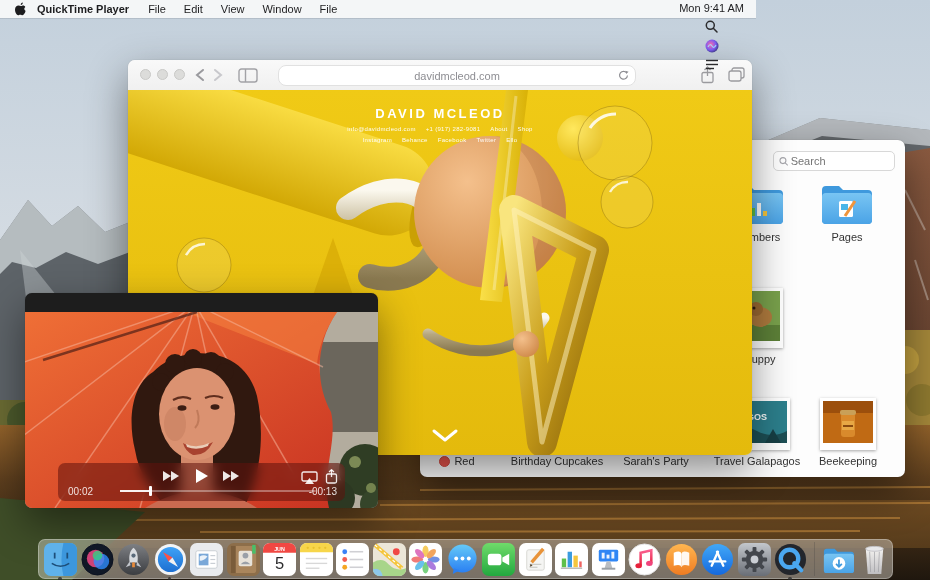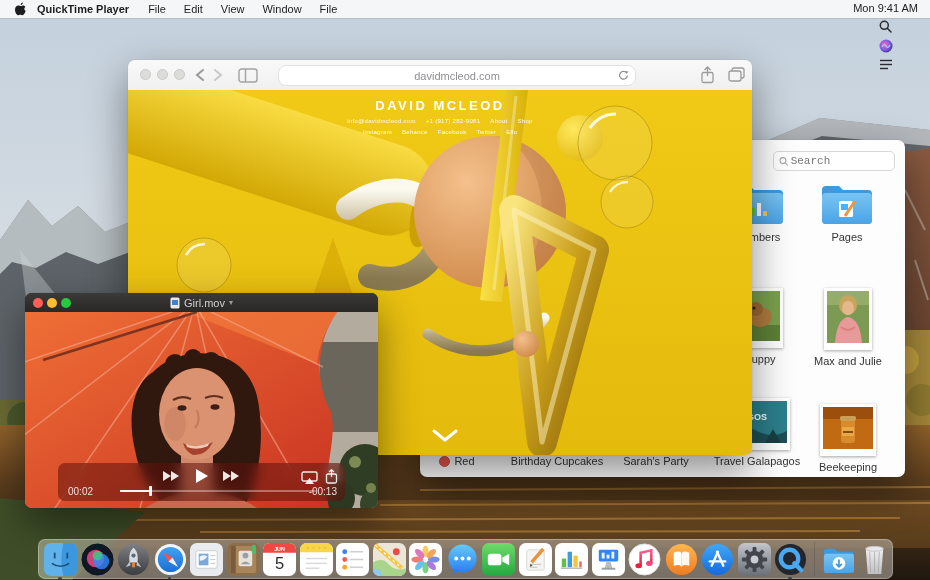--- a/index.html
+++ b/index.html
@@ -1,50 +1,50 @@
 <!DOCTYPE html>
 <html><head>
 <meta charset="utf-8">
 <style>
   html,body{margin:0;padding:0;background:#222;}
   .screen{position:relative;width:930px;height:580px;overflow:hidden;
     font-family:"Liberation Sans",sans-serif;-webkit-font-smoothing:antialiased;}
   .abs{position:absolute;}
   
-  .menubar{position:absolute;left:0;top:0;width:930px;height:18px;z-index:60;
+  .menubar{position:absolute;left:0;top:0;width:756px;height:18px;z-index:60;
     background:rgba(250,250,250,.88);display:flex;align-items:center;
     font-size:11px;color:#1d1d1f;box-shadow:0 .5px 0 rgba(0,0,0,.18);}
   .menubar .mitem{padding:0 9px;white-space:nowrap;}
   .menubar .appname{font-weight:bold;padding:0 10px 0 6px;}
   .mb-right{margin-left:auto;display:flex;align-items:center;gap:6px;padding-right:8px;flex-direction:column;}
   .mb-right svg{display:block;}
   .clock{font-size:11px;padding:0 4px;}
   
   .window{position:absolute;border-radius:7px;box-shadow:0 16px 40px rgba(0,0,0,.45),0 0 1px rgba(0,0,0,.3);}
   
   .finder{left:420px;top:140px;width:485px;height:337px;background:#fdfdfd;z-index:10;overflow:hidden;}
   .fsearch{position:absolute;left:353px;top:11px;width:122px;height:20px;border:1px solid #d8d8d8;
     border-radius:5px;background:#fff;display:flex;align-items:center;padding:0 5px;box-sizing:border-box;}
   .fsearch input{border:none;outline:none;width:100%;font-size:11px;color:#666;background:transparent;
-    font-family:Liberation Mono, monospace;}
+    font-family:Liberation Sans, sans-serif;}
   .fitem{position:absolute;display:flex;flex-direction:column;align-items:center;}
   .flabel{font-size:11px;color:#333;margin-top:5px;white-space:nowrap;display:flex;align-items:center;gap:4px;}
   .photo{background:#fff;padding:3px;box-shadow:0 1px 3px rgba(0,0,0,.35);}
   .tagdot{width:9px;height:9px;border-radius:50%;background:#f0574e;border:.5px solid #d64840;display:inline-block;}
   
   .safari{left:128px;top:60px;width:624px;height:395px;z-index:20;background:#f6f6f6;overflow:hidden;}
   .stoolbar{position:relative;height:30px;background:linear-gradient(#f9f9f9,#f0f0f0);
     border-bottom:1px solid #d9d9d9;}
   .tl{position:absolute;top:9px;width:11px;height:11px;border-radius:50%;}
   .tl.gray{background:#dcdcda;border:.5px solid #c9c9c7;box-sizing:border-box;}
   .urlfield{position:absolute;left:150px;top:5px;width:356px;height:19px;background:#fff;
     border:1px solid #e1e1e1;border-radius:8px;display:flex;align-items:center;justify-content:center;}
   .urltext{font-size:11px;color:#8e8e93;}
   .spage{position:absolute;left:0;top:30px;width:624px;height:365px;overflow:hidden;}
-  .pghead{position:absolute;left:0;top:8px;width:624px;text-align:center;color:#fff;z-index:5;}
+  .pghead{position:absolute;left:0;top:16px;width:624px;text-align:center;color:#fff;z-index:5;}
   .pgtitle{font-size:13px;font-weight:bold;letter-spacing:2.5px;}
   .pgline{font-size:6px;margin-top:5px;opacity:.95;letter-spacing:.3px;}
   .pgline span{margin:0 4px;}
   
   .qt{left:25px;top:293px;width:353px;height:215px;z-index:30;background:#1d1d1d;border-radius:7px;overflow:hidden;}
   .qtbar{position:relative;height:19px;background:linear-gradient(#3c3a38,#2a2826);display:flex;
     align-items:center;justify-content:center;gap:4px;}
   .qtl{position:absolute;top:4.5px;width:10px;height:10px;border-radius:50%;}
   .qtitle{font-size:11px;color:#cfcfcf;}
   .qchev{font-size:8px;color:#9a9a9a;}
@@ -246,35 +246,20 @@
             <rect y="34" width="40" height="16" fill="#5d8138"></rect>
             <ellipse cx="20" cy="26" rx="12" ry="10" fill="#b07b3e"></ellipse>
             <circle cx="16" cy="18" r="7" fill="#9c6a33"></circle>
             <circle cx="14" cy="17" r="1.5" fill="#2e1d10"></circle>
           </svg>
       </div>
       <div class="flabel">
           <span>Puppy</span>
         </div>
     </div>
-    <div class="fitem" style="left:398px;top:148px;width:60px;">
-      <div class="photo">
-        <svg width="42" height="52" viewBox="0 0 42 52">
-            <rect width="42" height="52" fill="#7d9a55"></rect>
-            <rect width="42" height="14" fill="#94ad68"></rect>
-            <ellipse cx="21" cy="14" rx="9" ry="10" fill="#c8a45e"></ellipse>
-            <ellipse cx="21" cy="17" rx="6" ry="7" fill="#e3b88c"></ellipse>
-            <path d="M8,52 Q10,28 21,26 Q33,28 35,52 Z" fill="#e89a9a"></path>
-            <path d="M14,36 q7,6 14,0" stroke="#d9807d" stroke-width="2" fill="none"></path>
-          </svg>
-      </div>
-      <div class="flabel">
-          <span>Max and Julie</span>
-        </div>
-    </div>
 
     <div class="fitem" style="left:2px;top:258px;width:70px;">
       <div class="photo"><svg width="56" height="42">
             <rect width="56" height="42" fill="#c8c2ba"></rect>
           </svg></div>
       <div class="flabel">
           <span class="tagdot"></span>
           <span>Red</span>
         </div>
     </div>
@@ -300,21 +285,21 @@
             <rect width="60" height="42" fill="#2c7f8c"></rect>
             <path d="M0,30 Q15,22 30,30 T60,30 L60,42 L0,42 Z" fill="#1d4f55"></path>
             <path d="M38,42 l8,-14 l8,14 Z" fill="#173f44"></path>
             <text x="30" y="19" text-anchor="middle" font-size="9" font-weight="bold" fill="#fff" font-family="Liberation Sans,sans-serif">GOS</text>
           </svg>
       </div>
       <div class="flabel">
           <span>Travel Galapagos</span>
         </div>
     </div>
-    <div class="fitem" style="left:396px;top:264px;width:64px;">
+    <div class="fitem" style="left:396px;top:258px;width:64px;">
       <div class="photo">
         <svg width="50" height="42" viewBox="0 0 50 42">
             <rect width="50" height="42" fill="#c06a14"></rect>
             <rect width="50" height="12" fill="#9c4f0c"></rect>
             <rect x="18" y="12" width="14" height="24" rx="3" fill="#d98a2c"></rect>
             <rect x="19" y="20" width="12" height="9" fill="#e8a845"></rect>
             <rect x="17" y="9" width="16" height="5" rx="2" fill="#c9a058"></rect>
             <rect x="20" y="24" width="10" height="2" fill="#8a4a10"></rect>
           </svg>
       </div>
@@ -401,31 +386,20 @@
           <span>Ello</span>
         </div>
       </div>
       <svg class="abs" style="left:302px;top:338px;" width="30" height="15" viewBox="0 0 30 15">
           <polyline points="4,3 15,12 26,3" fill="none" stroke="#fff" stroke-width="3" stroke-linecap="round" stroke-linejoin="round"></polyline>
         </svg>
     </div>
   </div>
 
   <div class="window qt">
-    <div class="qtbar">
-      <div class="qtl" style="left:8px;background:#ff5f57;"></div>
-      <div class="qtl" style="left:22px;background:#febc2e;"></div>
-      <div class="qtl" style="left:36px;background:#28c840;"></div>
-      <svg width="10" height="12" viewBox="0 0 10 12">
-          <rect x="0.5" y="0.5" width="9" height="11" rx="1.5" fill="#e8e8e8"></rect>
-          <rect x="2" y="3" width="6" height="5" fill="#3f7fd4"></rect>
-        </svg>
-      <span class="qtitle">Girl.mov</span>
-      <span class="qchev">▾</span>
-    </div>
 
     <svg class="qtvideo" width="353" height="196" viewBox="0 0 353 196">
       <rect width="353" height="196" fill="#b3ac9e"></rect>
       <rect x="295" y="30" width="58" height="90" fill="#6b665c"></rect>
       <circle cx="340" cy="158" r="26" fill="#2f3d24"></circle>
         <circle cx="312" cy="186" r="18" fill="#2c3822"></circle>
         <circle cx="350" cy="192" r="15" fill="#35452a"></circle>
       <circle cx="330" cy="150" r="6" fill="#7c8a55"></circle>
         <circle cx="346" cy="176" r="5" fill="#74834e"></circle>
       <path d="M0,0 L312,0 C288,35 292,75 306,100 C313,130 296,160 304,196 L0,196 Z" fill="url(#redG)"></path>

